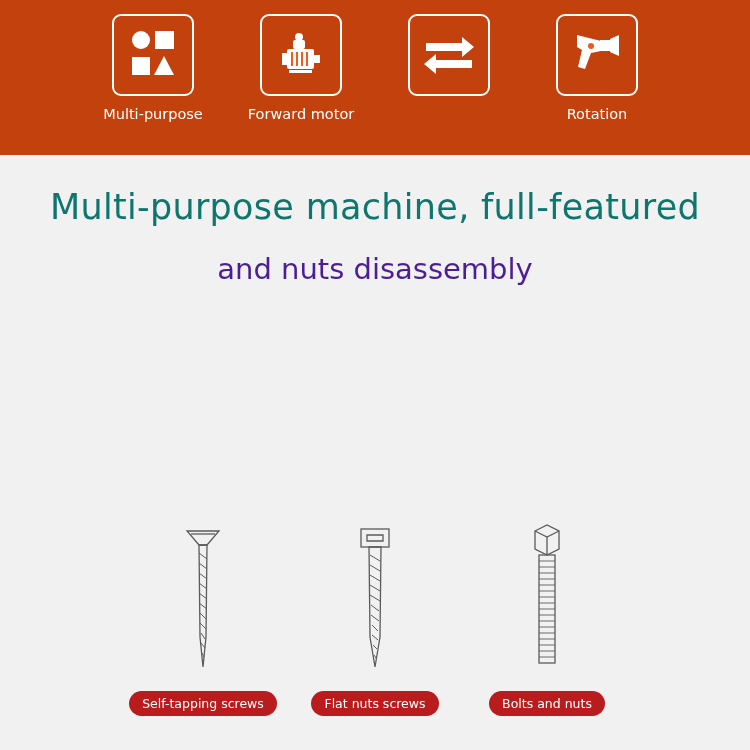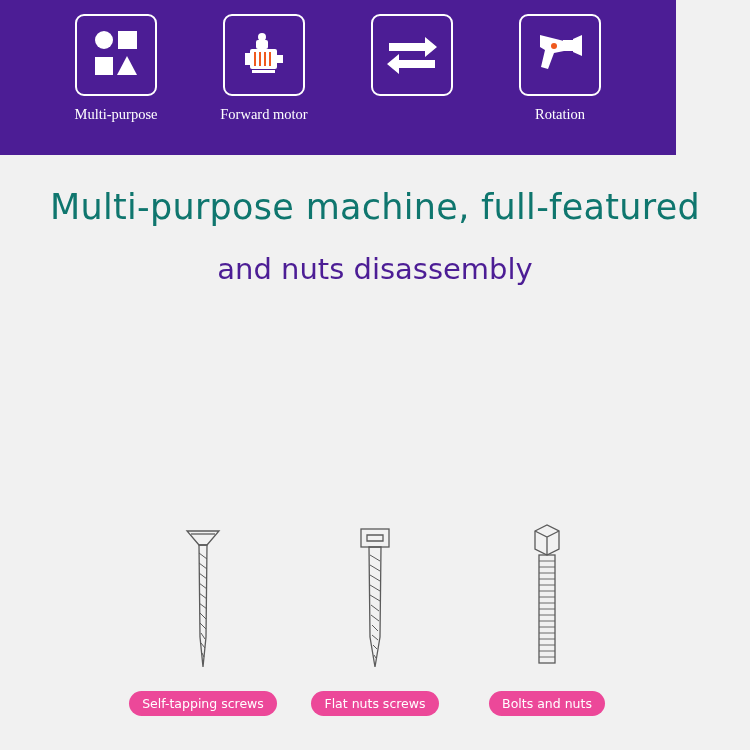--- a/index.html
+++ b/index.html
@@ -17,25 +17,24 @@
   .page {
     position: relative;
     width: 750px;
     height: 750px;
     background: #f1f1f1;
   }
 
   
   .banner {
     position: relative;
-    width: 676px;
+    width: 750px;
     height: 155px;
-    background: #4c1d95;
+    background: #c2410c;
     box-sizing: border-box;
-    font-family: Liberation Serif, serif;
   }
   .feature-row {
     display: flex;
     justify-content: center;
     align-items: flex-start;
     padding-top: 14px;
     gap: 24px;
   }
   .feature {
     width: 124px;
@@ -106,21 +105,21 @@
     align-items: center;
   }
   .item-art {
     height: 180px;
     display: flex;
     align-items: flex-end;
     justify-content: center;
   }
   .item-label {
     margin-top: 10px;
-    background: #ec4899;
+    background: #b91c1c;
     color: #ffffff;
     font-size: 12.5px;
     border-radius: 13px;
     padding: 5px 13px;
     white-space: nowrap;
   }
 </style>
 </head>
 <body>
 

